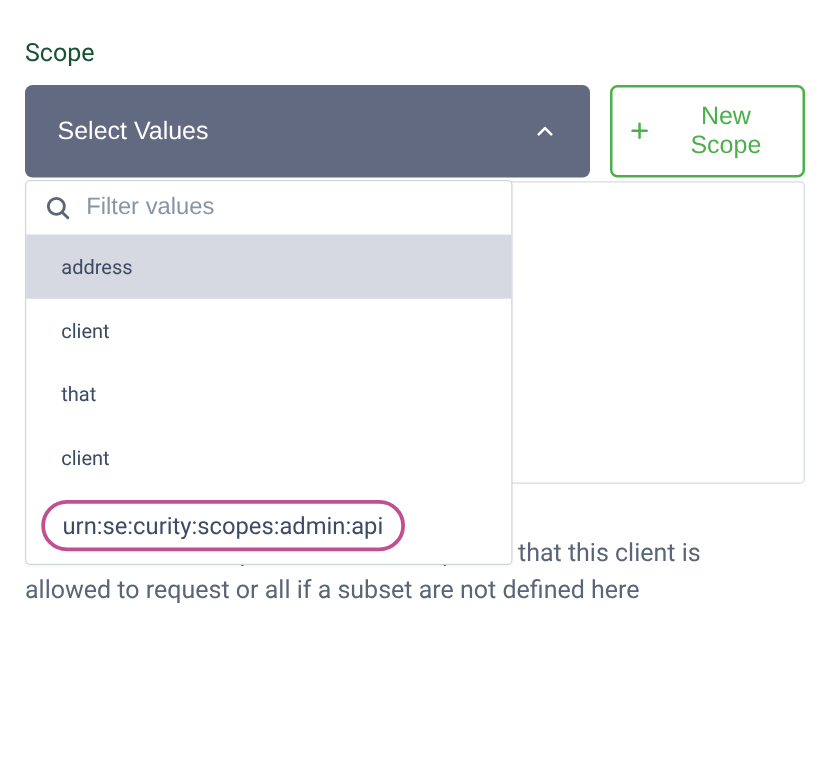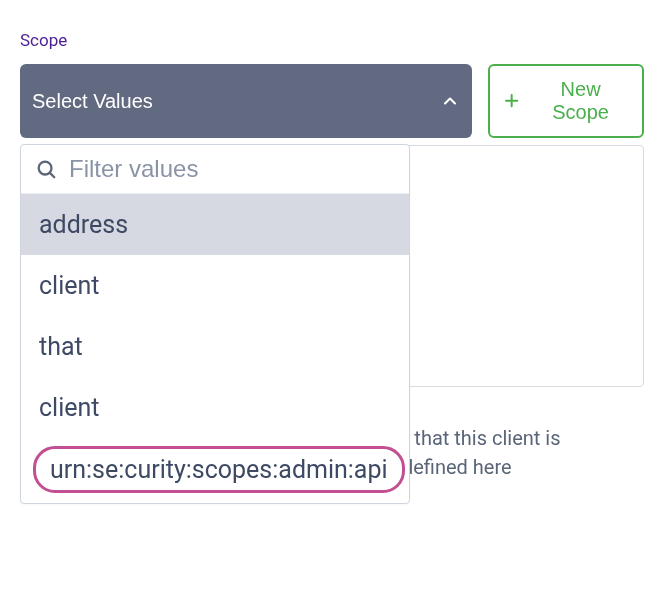--- a/index.html
+++ b/index.html
@@ -8,37 +8,37 @@
       padding: 0;
     }
     body {
       font-family: -apple-system, BlinkMacSystemFont, "Segoe UI", Roboto, Helvetica, Arial, sans-serif;
       background: #ffffff;
       padding: 30px 20px;
       width: 664px;
       color: #2c3e50;
     }
     .field-label {
-      font-size: 17px;
-      color: #4c1d95;
+      font-size: 20px;
+      color: #14532d;
       margin-bottom: 14px;
       font-weight: 400;
     }
     .controls-row {
       display: flex;
       gap: 16px;
       align-items: stretch;
     }
     .select-trigger {
       background: #626a82;
       color: #ffffff;
       display: flex;
       align-items: center;
       justify-content: space-between;
-      padding: 14px 12px;
+      padding: 14px 26px;
       border-radius: 6px;
       width: 466px;
       font-size: 20px;
       cursor: pointer;
       border: none;
     }
     .select-trigger .chevron {
       width: 20px;
       height: 20px;
     }
@@ -78,44 +78,44 @@
     }
     .filter-row .search-icon {
       width: 22px;
       height: 22px;
       color: #5a6578;
       flex-shrink: 0;
     }
     .filter-input {
       border: none;
       outline: none;
-      font-size: 24px;
+      font-size: 19px;
       color: #c2410c;
       width: 100%;
       background: transparent;
     }
     .filter-input::placeholder {
       color: #8a94a6;
     }
     .option-item {
-      padding: 16px 18px;
-      font-size: 25px;
+      padding: 16px 28px;
+      font-size: 16px;
       color: #3e4a64;
       cursor: pointer;
     }
     .option-item.highlighted {
       background: #d6d9e2;
     }
     .option-annotated {
       display: inline-block;
       border: 3px solid #c14f91;
       border-radius: 22px;
       padding: 6px 14px;
       margin: 8px 12px 10px 12px;
-      font-size: 25px;
+      font-size: 19px;
       color: #3e4a64;
       cursor: pointer;
     }
     .help-text-wrap {
       position: relative;
       margin-top: 330px;
       width: 610px;
     }
     .content-box {
       position: absolute;

